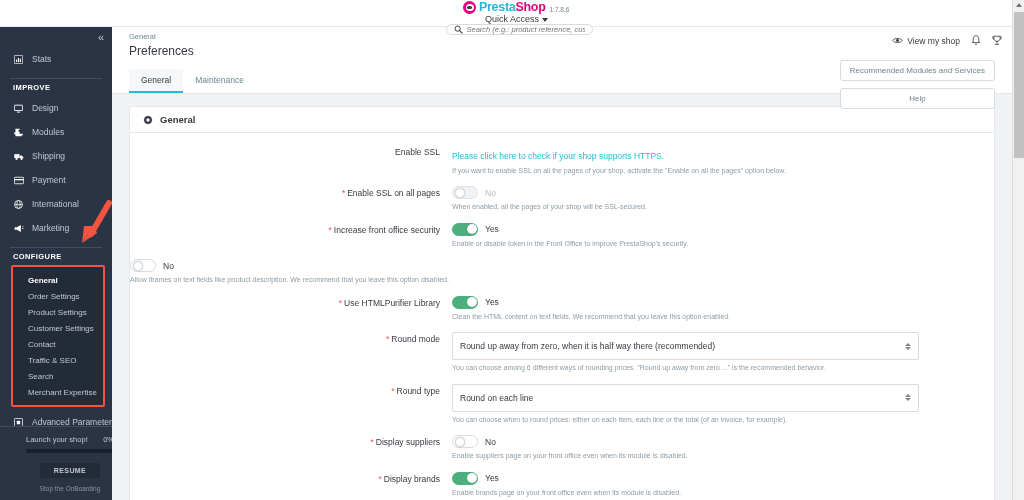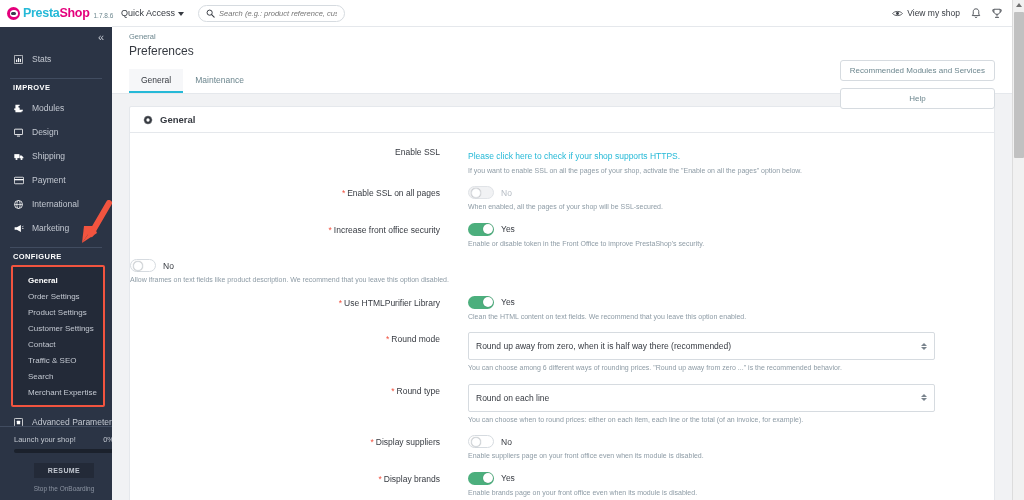--- a/index.html
+++ b/index.html
@@ -10,20 +10,21 @@
     background: #ffffff;
   }
 
   
   .topbar {
     position: absolute; top: 0; left: 0; width: 1024px; height: 27px;
     background: #ffffff;
     border-bottom: 1px solid #e5e8ec;
     display: flex; align-items: center;
     z-index: 40;
+    flex-direction: column;
   }
   .brand {
     width: 112px; height: 27px;
     display: flex; align-items: center; padding-left: 7px;
     background: #ffffff;
   }
   .brand-logo {
     width: 13px; height: 13px; border-radius: 50%;
     background: #e4007c; position: relative; flex: none;
     margin-right: 3px;
@@ -132,21 +133,21 @@
   }
   .submenu-item {
     font-size: 8px; color: #c3c8d1; padding: 3.5px 0 3.5px 15px;
     cursor: pointer; white-space: nowrap;
   }
   .submenu-item.current { color: #ffffff; font-weight: bold; }
 
   
   .onboarding {
     position: absolute; bottom: 0; left: 0; width: 124px;
-    background: #2b3445; padding: 8px 10px 8px 14px;
+    background: #2b3445; padding: 8px 10px 8px 26px;
     border-top: 1px solid #414c60;
   }
   .ob-row {
     display: flex; justify-content: space-between; align-items: center;
     font-size: 7.5px; color: #c3c8d1; margin-bottom: 5px;
   }
   .ob-bar {
     height: 4px; background: #1b212c; border-radius: 2px; margin-bottom: 10px;
   }
   .ob-resume {
@@ -206,21 +207,21 @@
     background: #ffffff; border: 1px solid #e5e8ec; border-radius: 2px;
   }
   .card-head {
     display: flex; align-items: center; gap: 7px;
     padding: 7px 13px; border-bottom: 1px solid #e5e8ec;
     font-size: 9.5px; color: #363a41; font-weight: bold;
   }
   .card-body { padding: 12px 0 10px 0; }
 
   .form-row {
-    display: flex; padding: 0 13px 0 0; margin-bottom: 11px; gap: 16px;
+    display: flex; padding: 0 13px 0 0; margin-bottom: 11px;
   }
   .form-label {
     width: 322px; flex: none; text-align: right; padding-right: 12px;
     font-size: 8.5px; color: #363a41; padding-top: 2px;
     white-space: nowrap;
   }
   .req { color: #f0513f; margin-right: 2px; }
   .form-field { flex: 1; min-width: 0; }
   .help-text {
     font-size: 7px; color: #8d9ba5; margin-top: 3px; line-height: 1.35;
@@ -351,34 +352,34 @@
     </span>
     <span>Stats</span>
   </div>
 
   <div class="nav-sep"></div>
   <div class="nav-title">IMPROVE</div>
 
   <div class="nav-item">
     <span class="ico">
       <svg width="9" height="9" viewBox="0 0 14 14">
-        <path d="M5.2 1 H8.8 V3 A1.4 1.4 0 1 0 8.8 5.6 V8.8 H11.8 A1.4 1.4 0 1 1 11.8 11.4 V13 H2.2 V9.6 A1.4 1.4 0 1 1 2.2 7 V1 Z" fill="#ffffff"></path>
-      </svg>
-    </span>
-    <span>Modules</span>
-  </div>
-
-  <div class="nav-item">
-    <span class="ico">
-      <svg width="9" height="9" viewBox="0 0 14 14">
         <rect x="0.6" y="1.8" width="12.8" height="8.4" rx="1" fill="none" stroke="#ffffff" stroke-width="1.4"></rect>
         <line x1="4.6" y1="12.6" x2="9.4" y2="12.6" stroke="#ffffff" stroke-width="1.4"></line>
       </svg>
     </span>
     <span>Design</span>
+  </div>
+
+  <div class="nav-item">
+    <span class="ico">
+      <svg width="9" height="9" viewBox="0 0 14 14">
+        <path d="M5.2 1 H8.8 V3 A1.4 1.4 0 1 0 8.8 5.6 V8.8 H11.8 A1.4 1.4 0 1 1 11.8 11.4 V13 H2.2 V9.6 A1.4 1.4 0 1 1 2.2 7 V1 Z" fill="#ffffff"></path>
+      </svg>
+    </span>
+    <span>Modules</span>
   </div>
 
   <div class="nav-item">
     <span class="ico">
       <svg width="10" height="9" viewBox="0 0 16 14">
         <rect x="0.5" y="3.2" width="8.2" height="6.4" fill="#ffffff"></rect>
         <path d="M9 5.2 H12.2 L15 8 V9.6 H9 Z" fill="#ffffff"></path>
         <circle cx="4" cy="11" r="1.7" fill="#ffffff"></circle>
         <circle cx="12" cy="11" r="1.7" fill="#ffffff"></circle>
       </svg>

